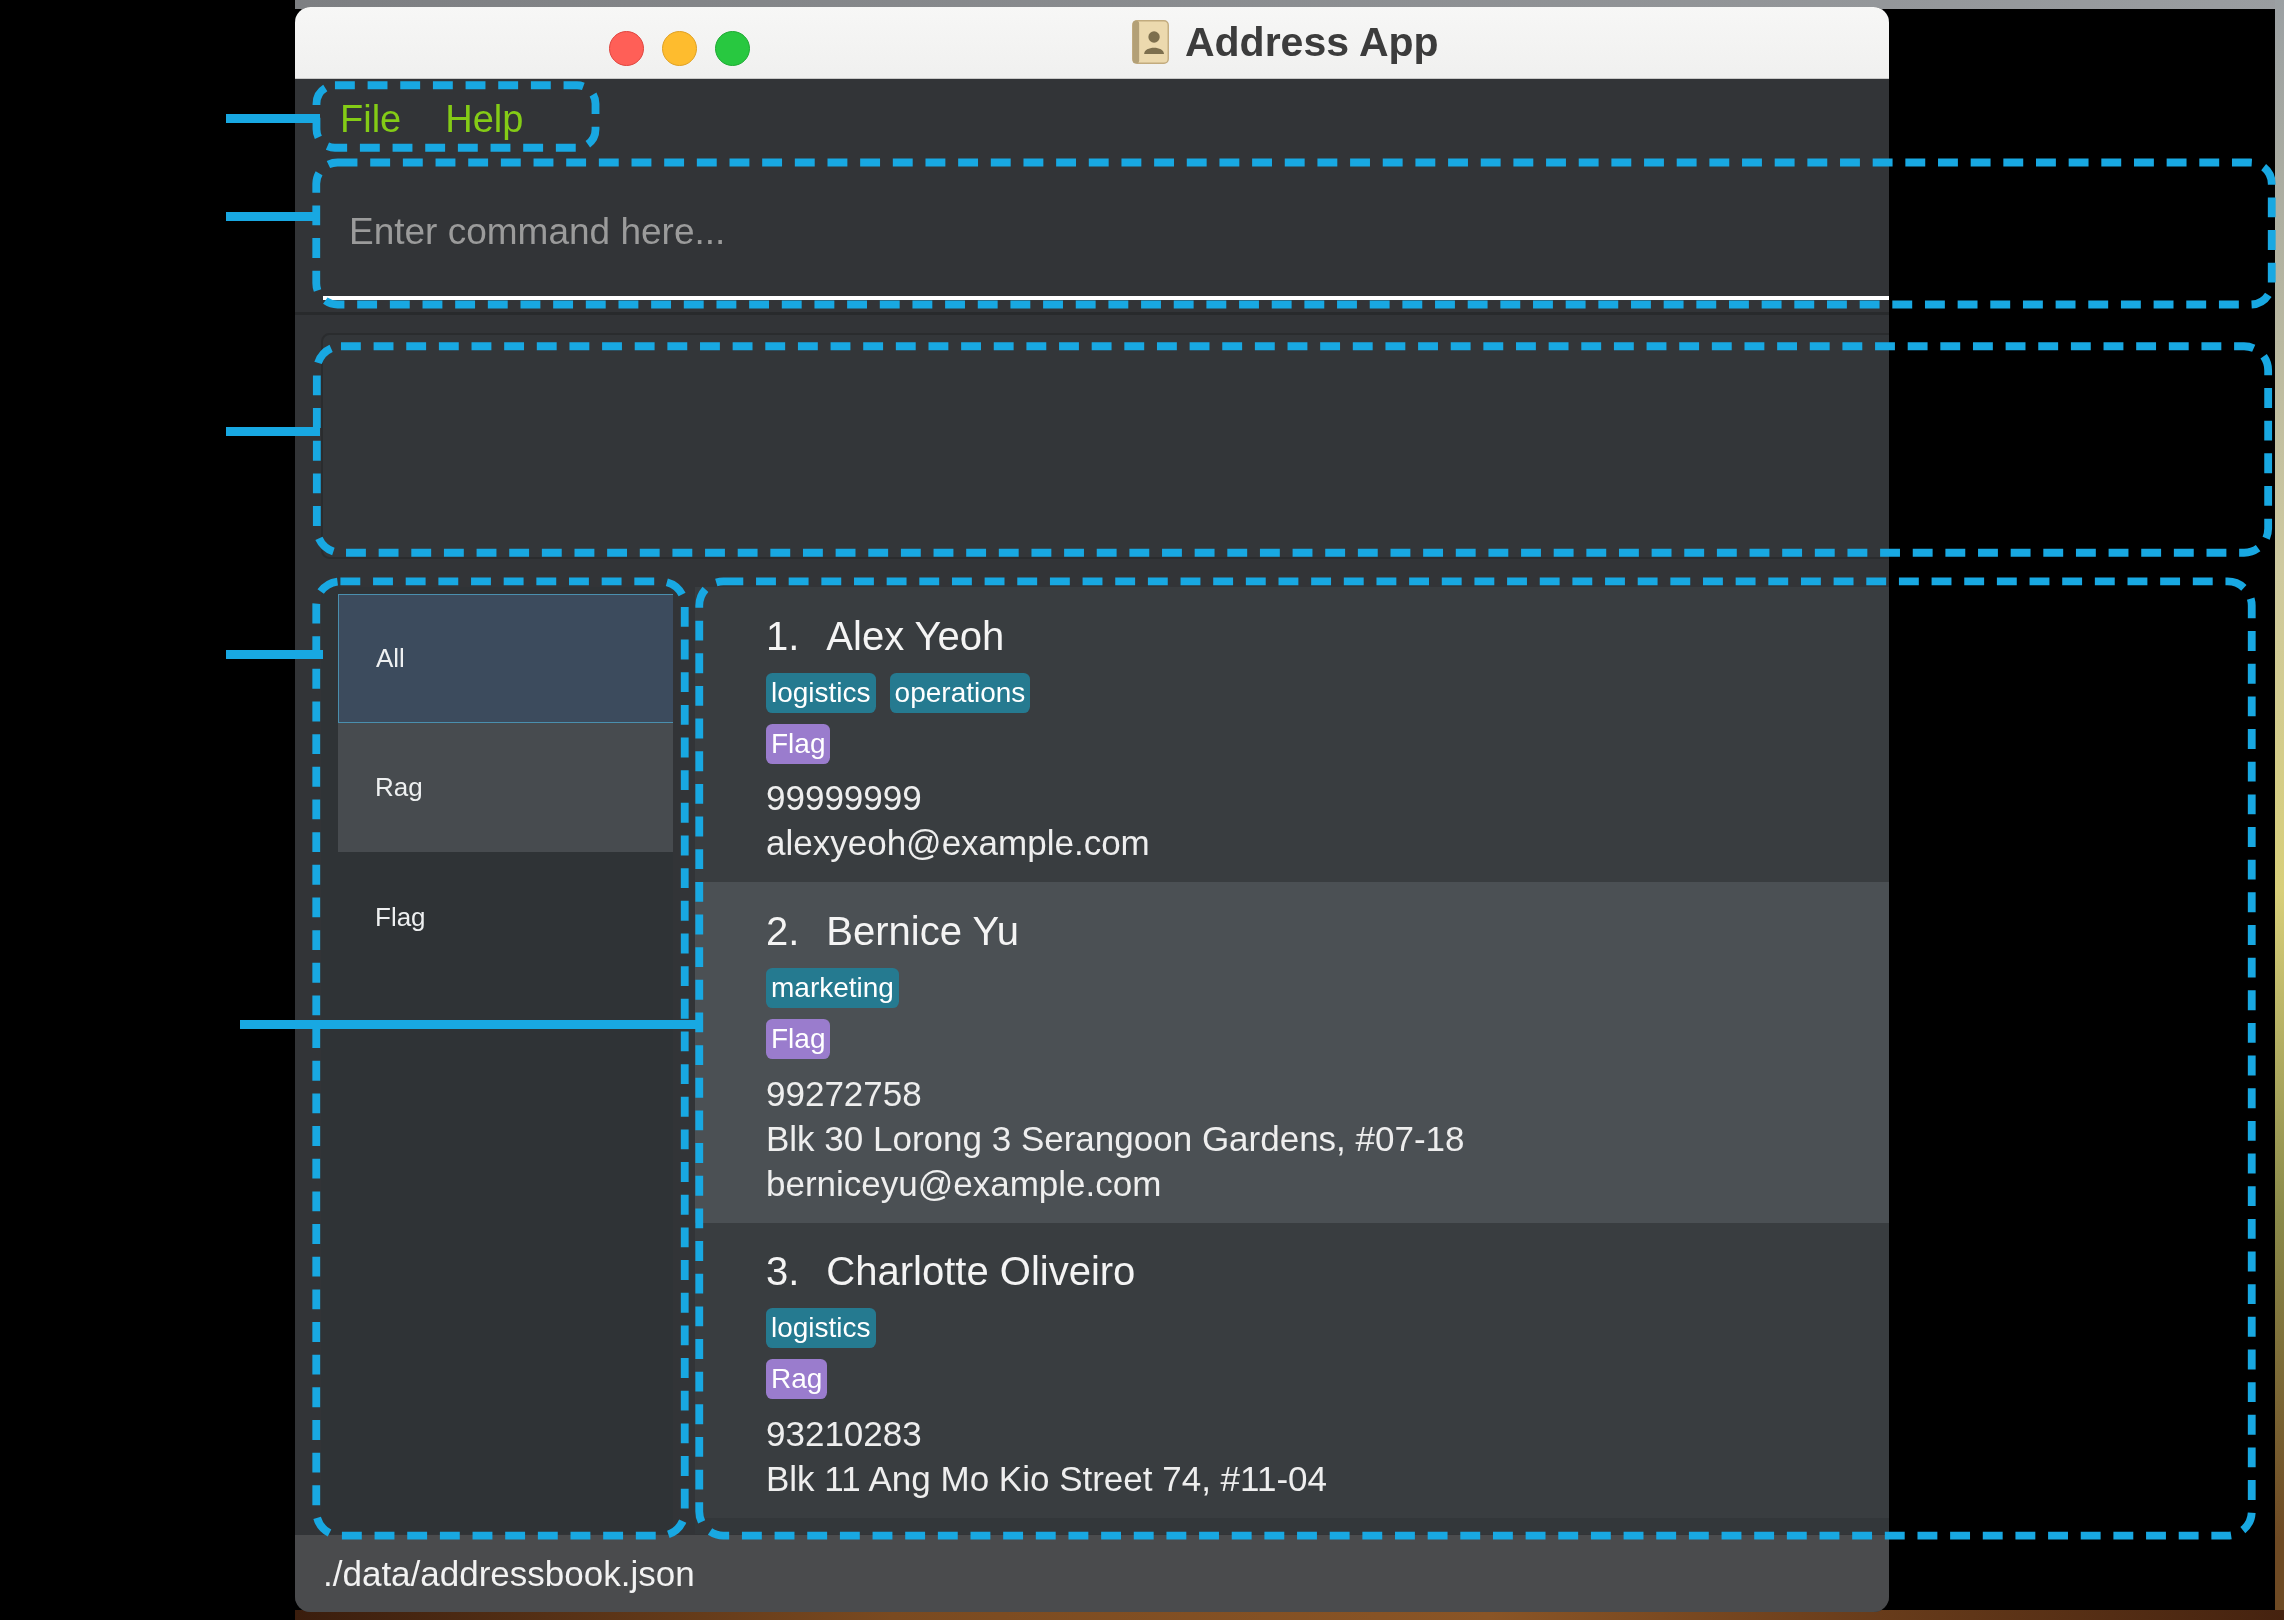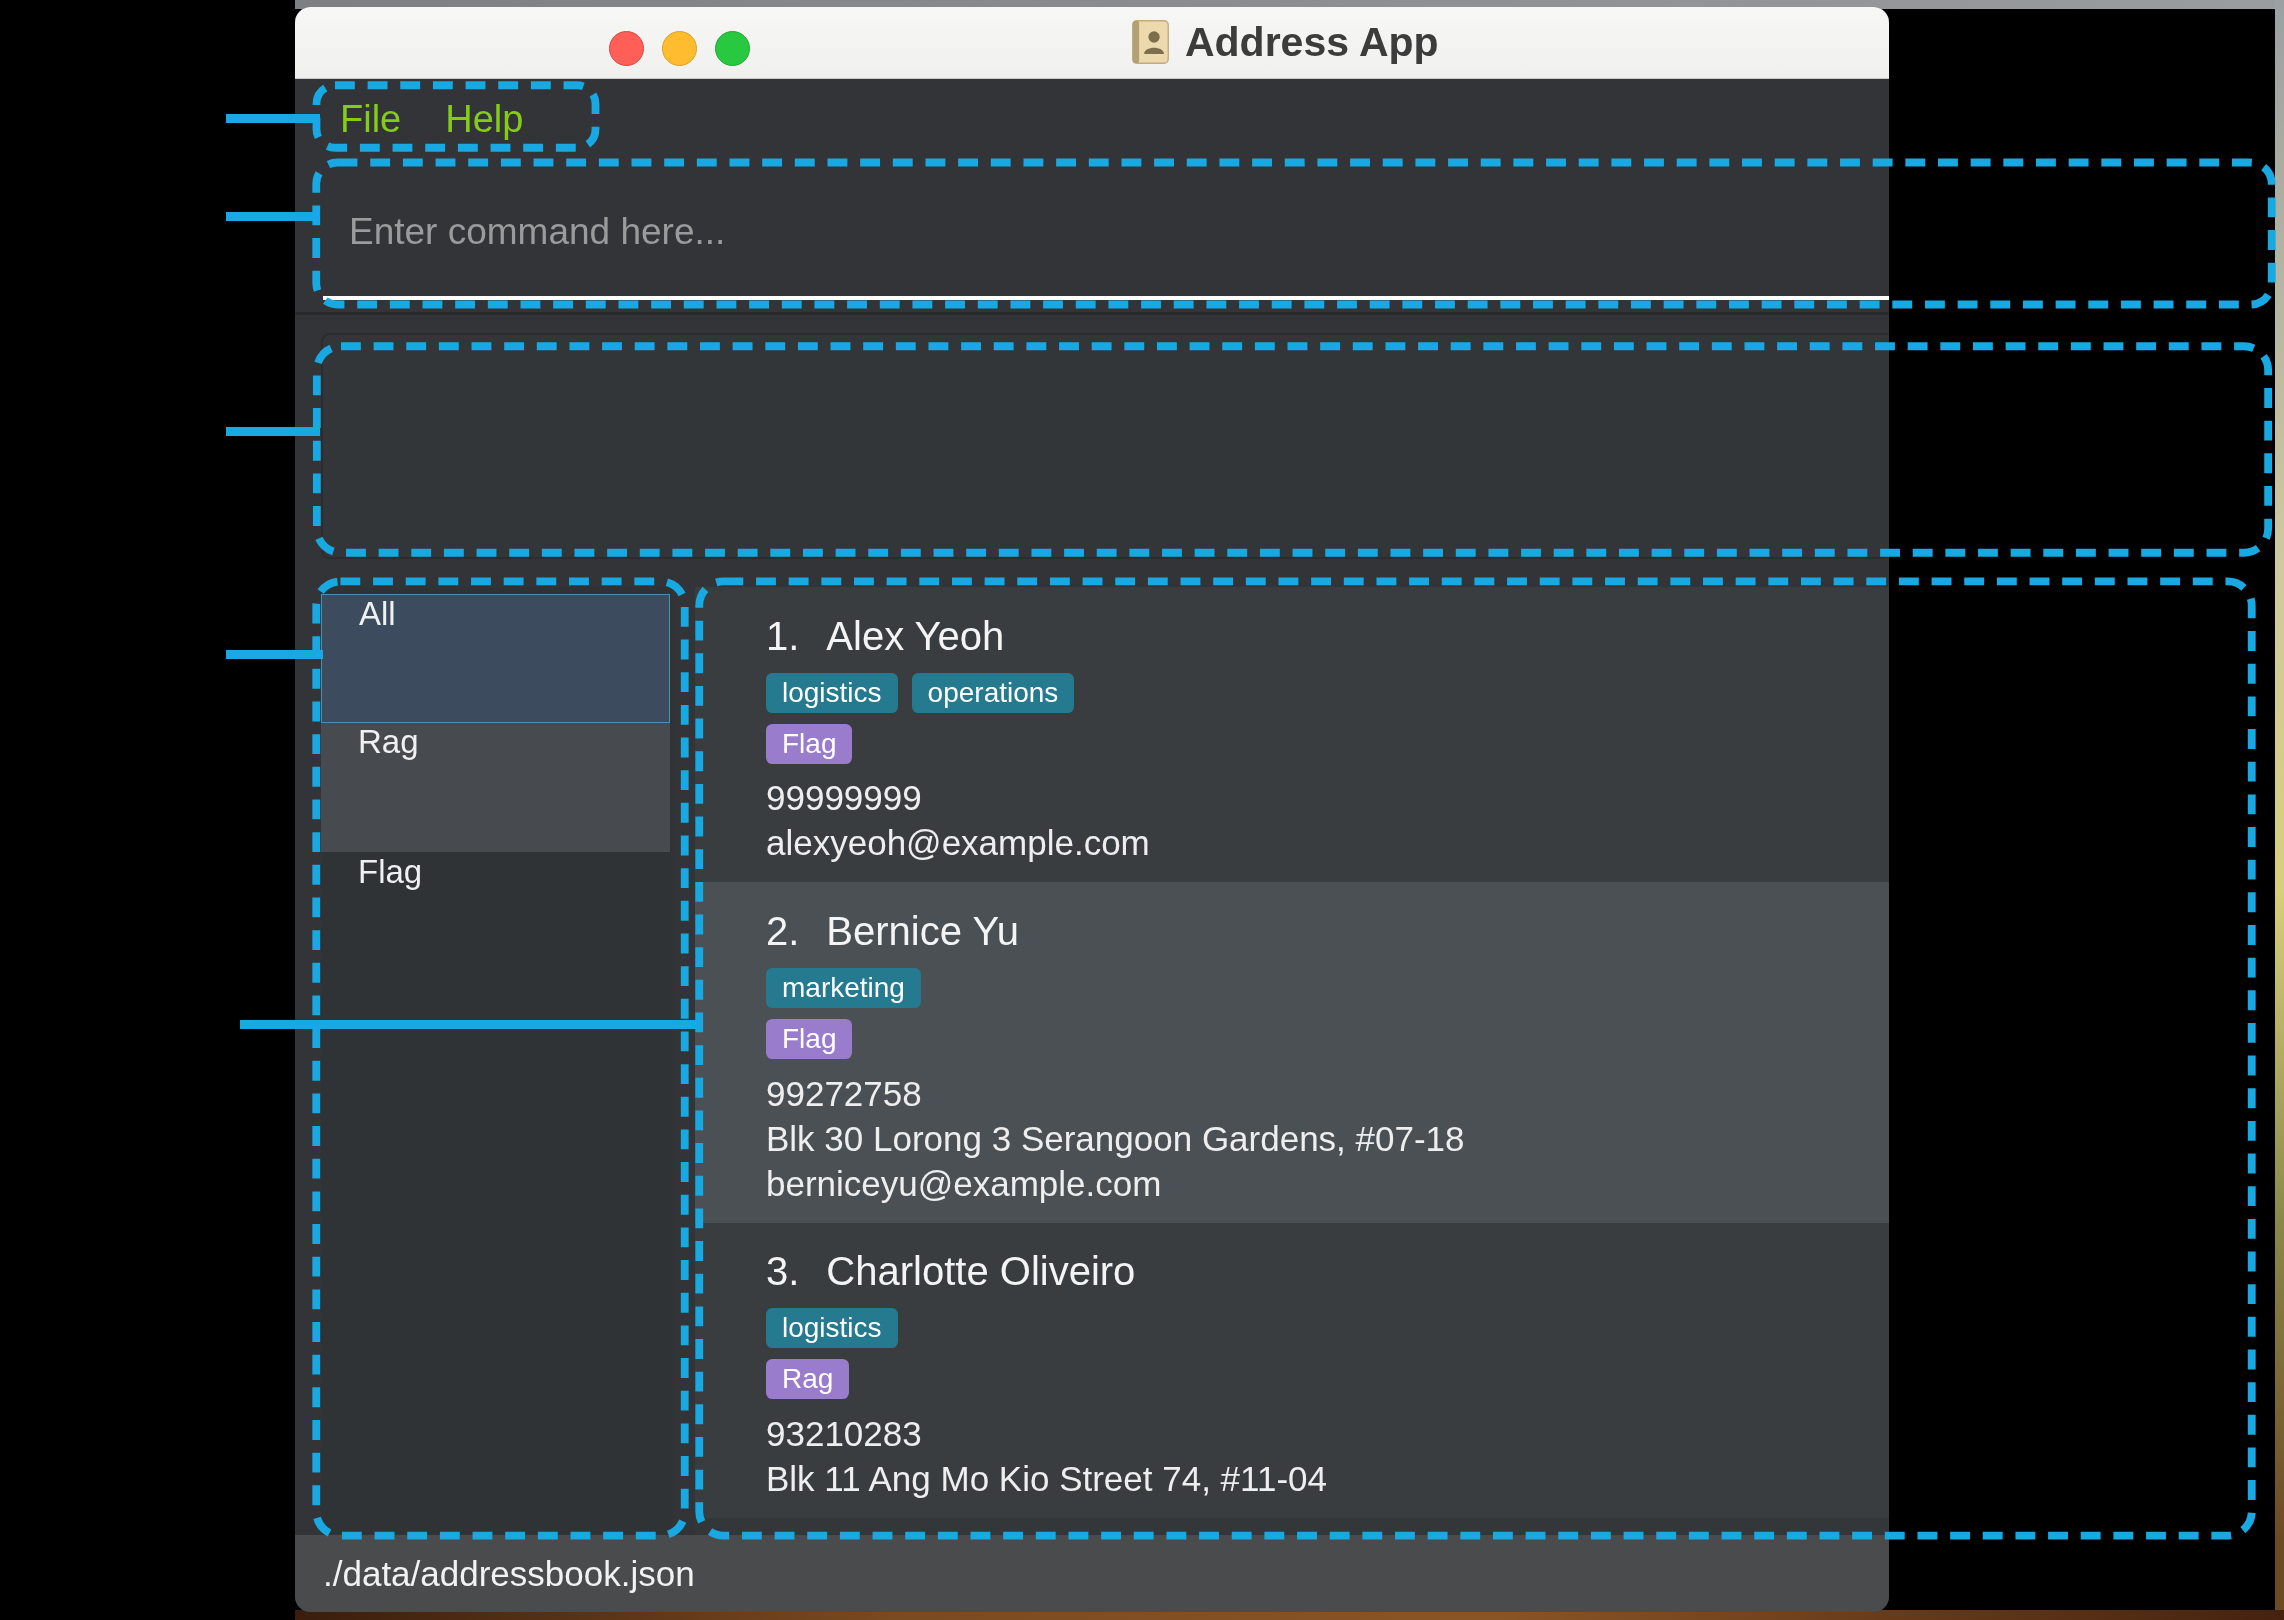--- a/index.html
+++ b/index.html
@@ -37,34 +37,34 @@
   .command-underline{left:28px;top:137px;width:1945px;height:3.5px;background:#ffffff;}
 
   .divider1{left:0;top:305px;width:1981px;height:2.8px;background:#282a2c;}
 
   .result-section{left:0;top:308px;width:1981px;height:256px;background:#323437;}
   .result-box{left:26px;top:18px;width:1941px;height:226px;background:#333639;border:2.1px solid #2a2c2e;border-radius:8.5px;
               color:#e8e8e8;font-size:34px;padding:14px;box-sizing:border-box;}
 
   .main-area{left:0;top:564px;width:1981px;height:963px;background:#323437;}
   .sidebar-panel{left:26px;top:16.3px;width:352px;height:947px;background:#2f3336;overflow:hidden;}
-  .side-cell{left:0;width:349px;height:129px;display:flex;align-items:flex-start;color:#eef0f1;font-size:33px;box-sizing:border-box;padding-left:37px;}
+  .side-cell{left:17px;width:349px;height:129px;display:flex;align-items:center;color:#eef0f1;font-size:26px;box-sizing:border-box;padding-left:37px;}
   .side-all{top:7px;background:#3c4b5d;border:1.4px solid #4a8fae;}
   .side-rag{top:136px;background:#474b4f;}
   .side-flag{top:266px;background:transparent;}
 
   .list-panel{left:400px;top:16.3px;width:1576px;height:947px;background:#33373a;overflow:hidden;}
   .rows{left:0;top:0;width:1515px;height:947px;}
   .person-row{left:0;width:1515px;box-sizing:border-box;padding:25.6px 28px 17px 71px;}
   .row-a{background:#393d40;}
   .row-b{background:#4b5054;}
   .p-name{height:47px;margin-bottom:12.8px;color:#f4f4f4;font-size:40px;display:flex;align-items:center;}
   .p-index{margin-right:27px;}
   .tag-row{height:40px;margin-bottom:11.4px;display:flex;gap:14px;}
-  .tag{display:inline-flex;align-items:center;padding:0 16px;border-radius:6.4px;color:#fff;font-size:28px;height:40px;box-sizing:border-box;}
+  .tag{display:inline-flex;align-items:center;padding:0 5px;border-radius:6.4px;color:#fff;font-size:28px;height:40px;box-sizing:border-box;}
   .tag-teal{background:#257a90;}
   .tag-purple{background:#9a7ccd;}
   .p-line{color:#eeeeee;font-size:35px;line-height:45px;white-space:nowrap;}
 
   .scroll-track{left:1515px;top:0;width:61px;height:947px;background:#33373a;}
   .scroll-thumb{left:7px;top:21px;width:30px;height:159px;background:#5f6264;border-radius:15px;}
 
   .statusbar{left:0;top:1528px;width:1981px;height:77px;background:#4a4b4d;display:flex;align-items:center;}
   .status-text{color:#f2f2f2;font-size:35px;margin-left:28px;}
 

